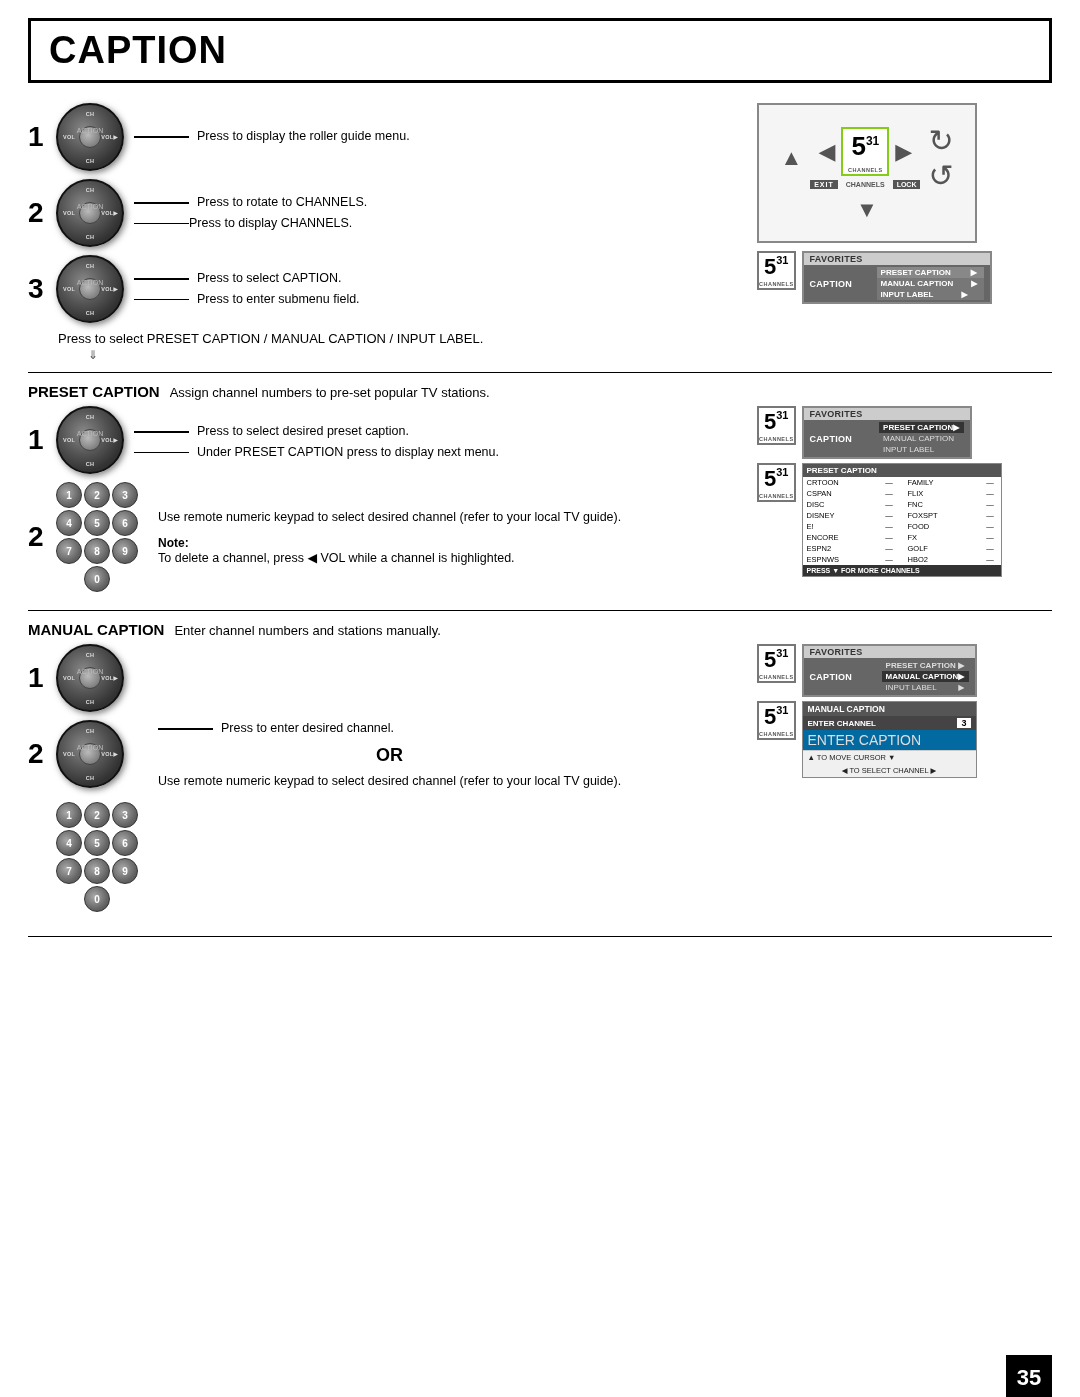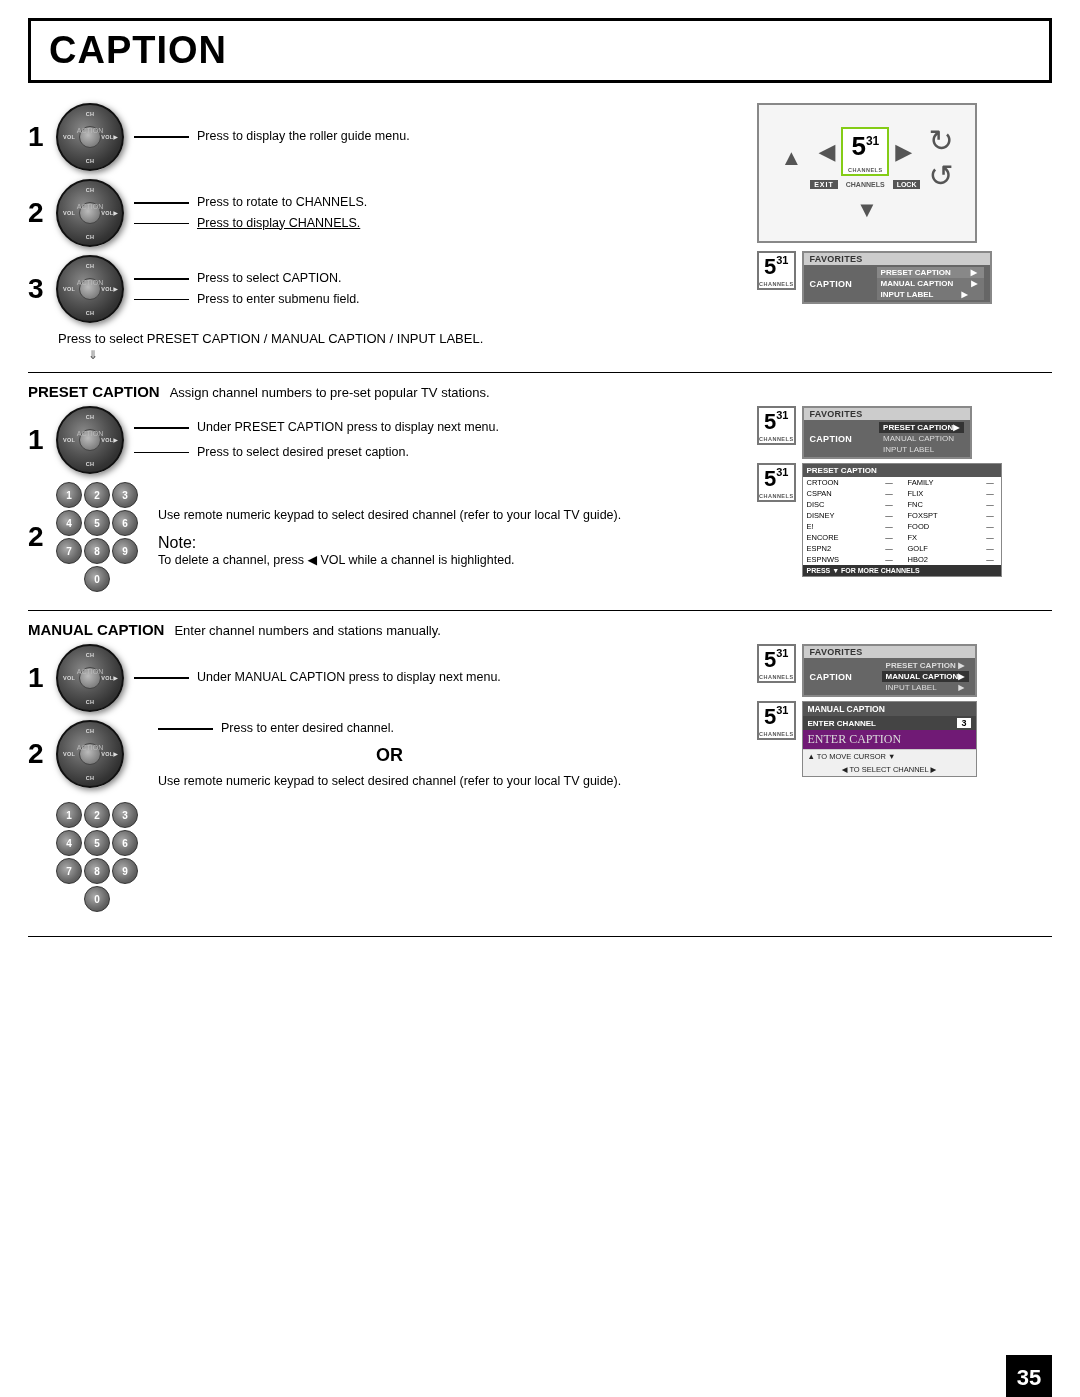--- a/index.html
+++ b/index.html
@@ -178,22 +178,22 @@
     
     .or-text {
       font-size: 18px;
       font-weight: 900;
       text-align: center;
       margin: 4px 0;
     }
 
     
     .note-label {
-      font-weight: 400;
-      font-size: 16px;
+      font-weight: 700;
+      font-size: 12px;
     }
 
     
     .page-number {
       position: absolute;
       bottom: 14px;
       right: 28px;
       width: 46px;
       height: 46px;
       background: #000;
@@ -349,21 +349,21 @@
               <div class="dial-inner"></div>
             </div>
           </div>
           <div class="dial-instructions">
             <div class="flex-center">
               <div class="dash-horizontal"></div>
               <span class="pointer-text" style="margin-left:8px;">Press to rotate to CHANNELS.</span>
             </div>
             <div class="flex-center">
               <div class="dash-horizontal"></div>
-              <span class="pointer-text" style="margin-left:8px;text-decoration:underline;">Press to display CHANNELS.</span>
+              <span class="pointer-text" style="">Press to display CHANNELS.</span>
             </div>
           </div>
         </div>
 
         <div class="dial-instruction-row">
           <div style="display:flex;align-items:center;gap:6px;">
             <span class="step-num-inline">3</span>
             <div class="dial">
               <span class="dial-label top">CH</span>
               <span class="dial-label bottom">CH</span>
@@ -480,27 +480,27 @@
               <div class="dial">
                 <span class="dial-label top">CH</span>
                 <span class="dial-label bottom">CH</span>
                 <span class="dial-label left">VOL</span>
                 <span class="dial-label right">VOL▶</span>
                 <span style="position:absolute;color:#bbb;font-size:7px;top:22px;left:50%;transform:translateX(-50%);">ACTION</span>
                 <div class="dial-inner"></div>
               </div>
             </div>
             <div class="dial-instructions">
+              <div class="flex-center" style="margin-top:4px;">
+                <div class="dash-horizontal"></div>
+                <span class="pointer-text" style="margin-left:8px;">Press to select desired preset caption.</span>
+              </div>
               <div class="flex-center">
                 <div class="dash-horizontal"></div>
                 <span class="pointer-text" style="margin-left:8px;">Under PRESET CAPTION press to display next menu.</span>
-              </div>
-              <div class="flex-center" style="margin-top:4px;">
-                <div class="dash-horizontal"></div>
-                <span class="pointer-text" style="margin-left:8px;">Press to select desired preset caption.</span>
               </div>
             </div>
           </div>
 
           <div class="dial-instruction-row">
             <div style="display:flex;align-items:center;gap:6px;">
               <span class="step-num-inline">2</span>
 
               <div class="keypad">
                 <div class="keypad-btn">1</div>
@@ -634,26 +634,20 @@
           <div class="dial-instruction-row">
             <div style="display:flex;align-items:center;gap:6px;">
               <span class="step-num-inline">1</span>
               <div class="dial">
                 <span class="dial-label top">CH</span>
                 <span class="dial-label bottom">CH</span>
                 <span class="dial-label left">VOL</span>
                 <span class="dial-label right">VOL▶</span>
                 <span style="position:absolute;color:#bbb;font-size:7px;top:22px;left:50%;transform:translateX(-50%);">ACTION</span>
                 <div class="dial-inner"></div>
-              </div>
-            </div>
-            <div class="dial-instructions">
-              <div class="flex-center">
-                <div class="dash-horizontal"></div>
-                <span class="pointer-text" style="margin-left:8px;">Under MANUAL CAPTION press to display next menu.</span>
               </div>
             </div>
           </div>
 
           <div class="dial-instruction-row" style="align-items:flex-start;">
             <div style="display:flex;flex-direction:column;gap:6px;">
 
               <div style="display:flex;align-items:center;gap:6px;">
                 <span class="step-num-inline">2</span>
                 <div class="dial">
@@ -730,21 +724,21 @@
               <div class="channel-num-display">
                 5<sup>31</sup>
                 <span class="ch-label-bottom">CHANNELS</span>
               </div>
               <div style="border:1.5px solid #888;background:#f0f0f0;font-size:8px;min-width:175px;">
                 <div style="background:#555;color:#fff;padding:2px 5px;font-size:8.5px;font-weight:bold;">MANUAL CAPTION</div>
                 <div style="background:#444;color:#fff;padding:2px 5px;font-size:8px;font-weight:bold;display:flex;align-items:center;justify-content:space-between;">
                   <span>ENTER CHANNEL</span>
                   <span style="background:#fff;color:#000;padding:0 4px;font-size:9px;font-weight:bold;">3</span>
                 </div>
-                <div style="background:#701a75;color:#ddd;padding:2px 5px;font-size:12px;font-family:Liberation Serif, serif;">ENTER CAPTION</div>
+                <div style="background:#0369a1;color:#ddd;padding:2px 5px;font-size:14px;">ENTER CAPTION</div>
                 <div style="padding:2px 5px;font-size:7.5px;color:#222;border-top:1px solid #ccc;">▲ TO MOVE CURSOR ▼</div>
                 <div style="padding:2px 5px;font-size:7.5px;color:#222;text-align:center;">◀ TO SELECT CHANNEL ▶</div>
               </div>
             </div>
           </div>
         </div>
       </div>
     </div>
 
     <div class="section-divider" style="margin-top:16px;"></div>

